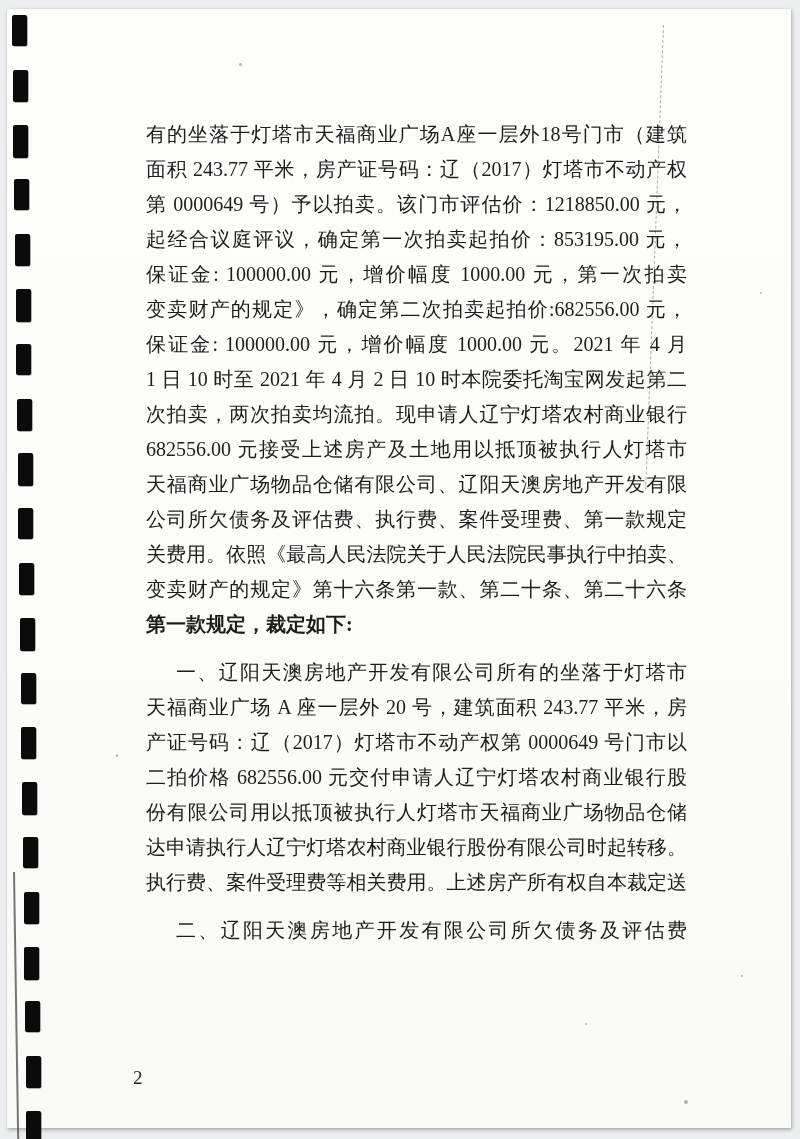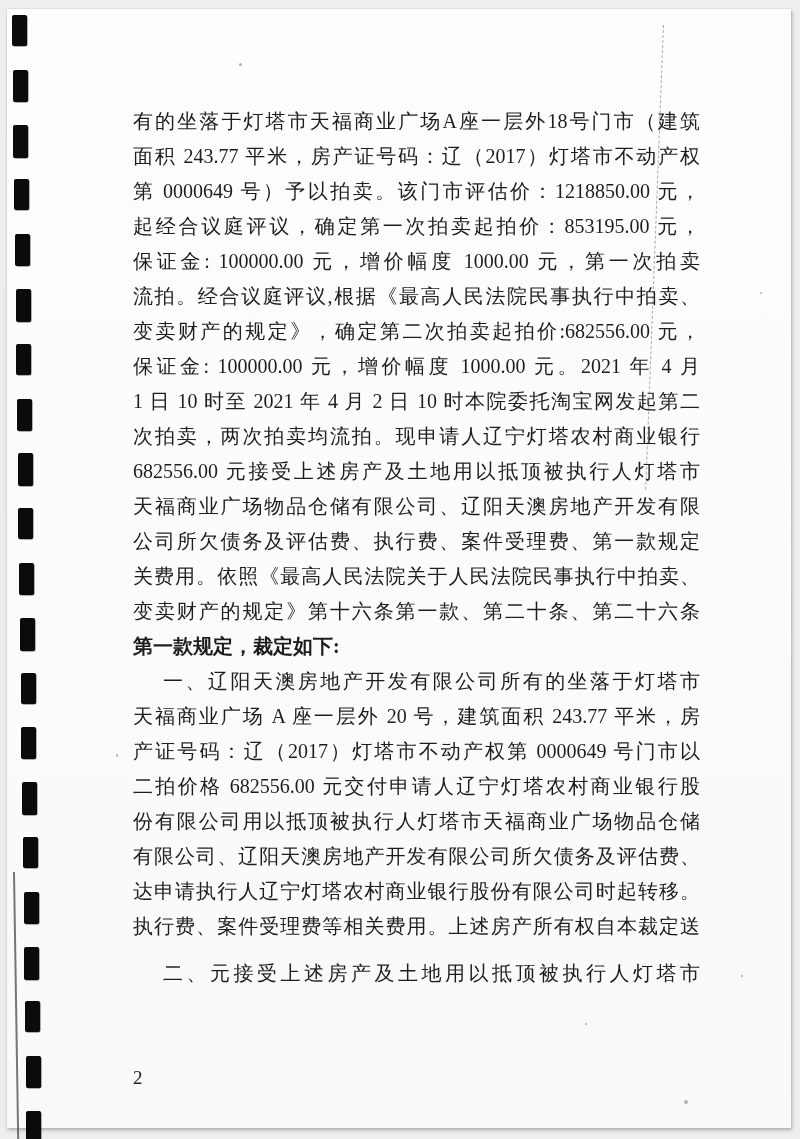--- a/index.html
+++ b/index.html
@@ -58,21 +58,21 @@
   }
   .doc-body {
     position: absolute;
     left: 133px;
     top: 104px;
     width: 567px;
     color: #1d1d1d;
     font-size: 20px;
     line-height: 35px;
   }
-  .paragraph { margin: 0; }
+  .paragraph { margin: 13px; }
   .paragraph.gap { margin-top: 12px; }
   .line {
     text-align: justify;
     text-align-last: justify;
     text-justify: inter-character;
     white-space: normal;
   }
   .line.no-stretch {
     text-align: left;
     text-align-last: left;
@@ -135,42 +135,40 @@
   <div class="speck" style="left:760px; top:292px; width:2px; height:2px;"></div>
   <div class="speck" style="left:116px; top:754px; width:2px; height:3px;"></div>
 
   <div class="doc-body">
       <div class="paragraph">
         <div class="line">有的坐落于灯塔市天福商业广场A座一层外18号门市（建筑</div>
         <div class="line">面积 243.77 平米，房产证号码：辽（2017）灯塔市不动产权</div>
         <div class="line">第 0000649 号）予以拍卖。该门市评估价：1218850.00 元，</div>
         <div class="line">起经合议庭评议，确定第一次拍卖起拍价：853195.00 元，</div>
         <div class="line">保证金: 100000.00 元，增价幅度 1000.00 元，第一次拍卖</div>
-        <div class="line">流拍。经合议庭评议,根据《最高人民法院民事执行中拍卖、</div>
         <div class="line">变卖财产的规定》，确定第二次拍卖起拍价:682556.00 元，</div>
         <div class="line">保证金: 100000.00 元，增价幅度 1000.00 元。2021 年 4 月</div>
         <div class="line">1 日 10 时至 2021 年 4 月 2 日 10 时本院委托淘宝网发起第二</div>
         <div class="line">次拍卖，两次拍卖均流拍。现申请人辽宁灯塔农村商业银行</div>
         <div class="line">682556.00 元接受上述房产及土地用以抵顶被执行人灯塔市</div>
         <div class="line">天福商业广场物品仓储有限公司、辽阳天澳房地产开发有限</div>
         <div class="line">公司所欠债务及评估费、执行费、案件受理费、第一款规定</div>
         <div class="line">关费用。依照《最高人民法院关于人民法院民事执行中拍卖、</div>
         <div class="line">变卖财产的规定》第十六条第一款、第二十条、第二十六条</div>
         <div class="line no-stretch">第一款规定，裁定如下:</div>
       </div>
       <div class="paragraph">
         <div class="line indent">一、辽阳天澳房地产开发有限公司所有的坐落于灯塔市</div>
         <div class="line">天福商业广场 A 座一层外 20 号，建筑面积 243.77 平米，房</div>
         <div class="line">产证号码：辽（2017）灯塔市不动产权第 0000649 号门市以</div>
         <div class="line">二拍价格 682556.00 元交付申请人辽宁灯塔农村商业银行股</div>
         <div class="line">份有限公司用以抵顶被执行人灯塔市天福商业广场物品仓储</div>
-        <div class="line">有限公司、辽阳天澳房地产开发有限公司所欠债务及评估费、</div>
         <div class="line">达申请执行人辽宁灯塔农村商业银行股份有限公司时起转移。</div>
         <div class="line">执行费、案件受理费等相关费用。上述房产所有权自本裁定送</div>
       </div>
       <div class="paragraph gap">
-        <div class="line indent">二、元接受上述房产及土地用以抵顶被执行人灯塔市</div>
+        <div class="line indent">二、辽阳天澳房地产开发有限公司所欠债务及评估费</div>
       </div>
     </div>
 
   <div class="page-number">2</div>
 
 </div>
 
 </body></html>

